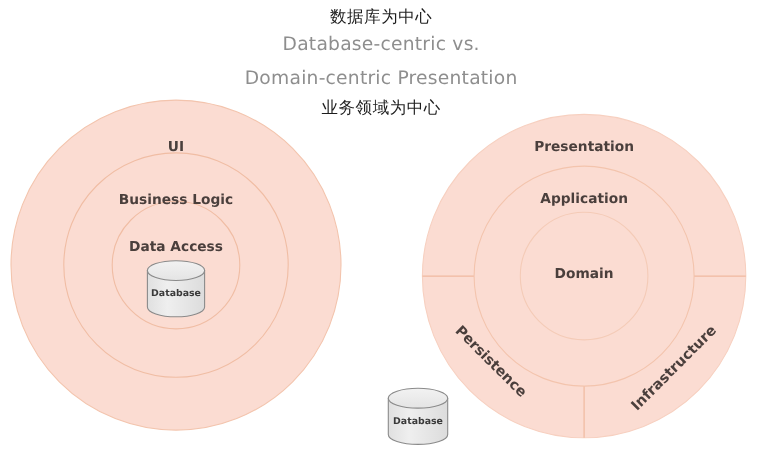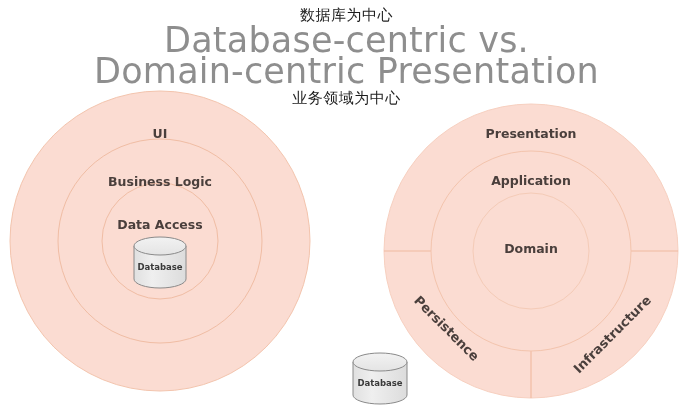--- a/index.html
+++ b/index.html
@@ -38,21 +38,21 @@
     line-height: 18px;
     color: #1d1d1d;
     font-weight: 500;
     letter-spacing: 0.5px;
   }
   .cn-top { margin-top: 2px; }
   .cn-bottom { margin-top: 2px; }
 
   .main-title {
     font-family: "DejaVu Sans", "Liberation Sans", sans-serif;
-    font-size: 35px;
+    font-size: 17px;
     line-height: 31px;
     color: #8e8e8e;
     font-weight: 400;
     letter-spacing: 0.2px;
     margin-top: 1px;
   }
   .main-title .line2 { display: block; }
 
   
   #diagram-layer {

